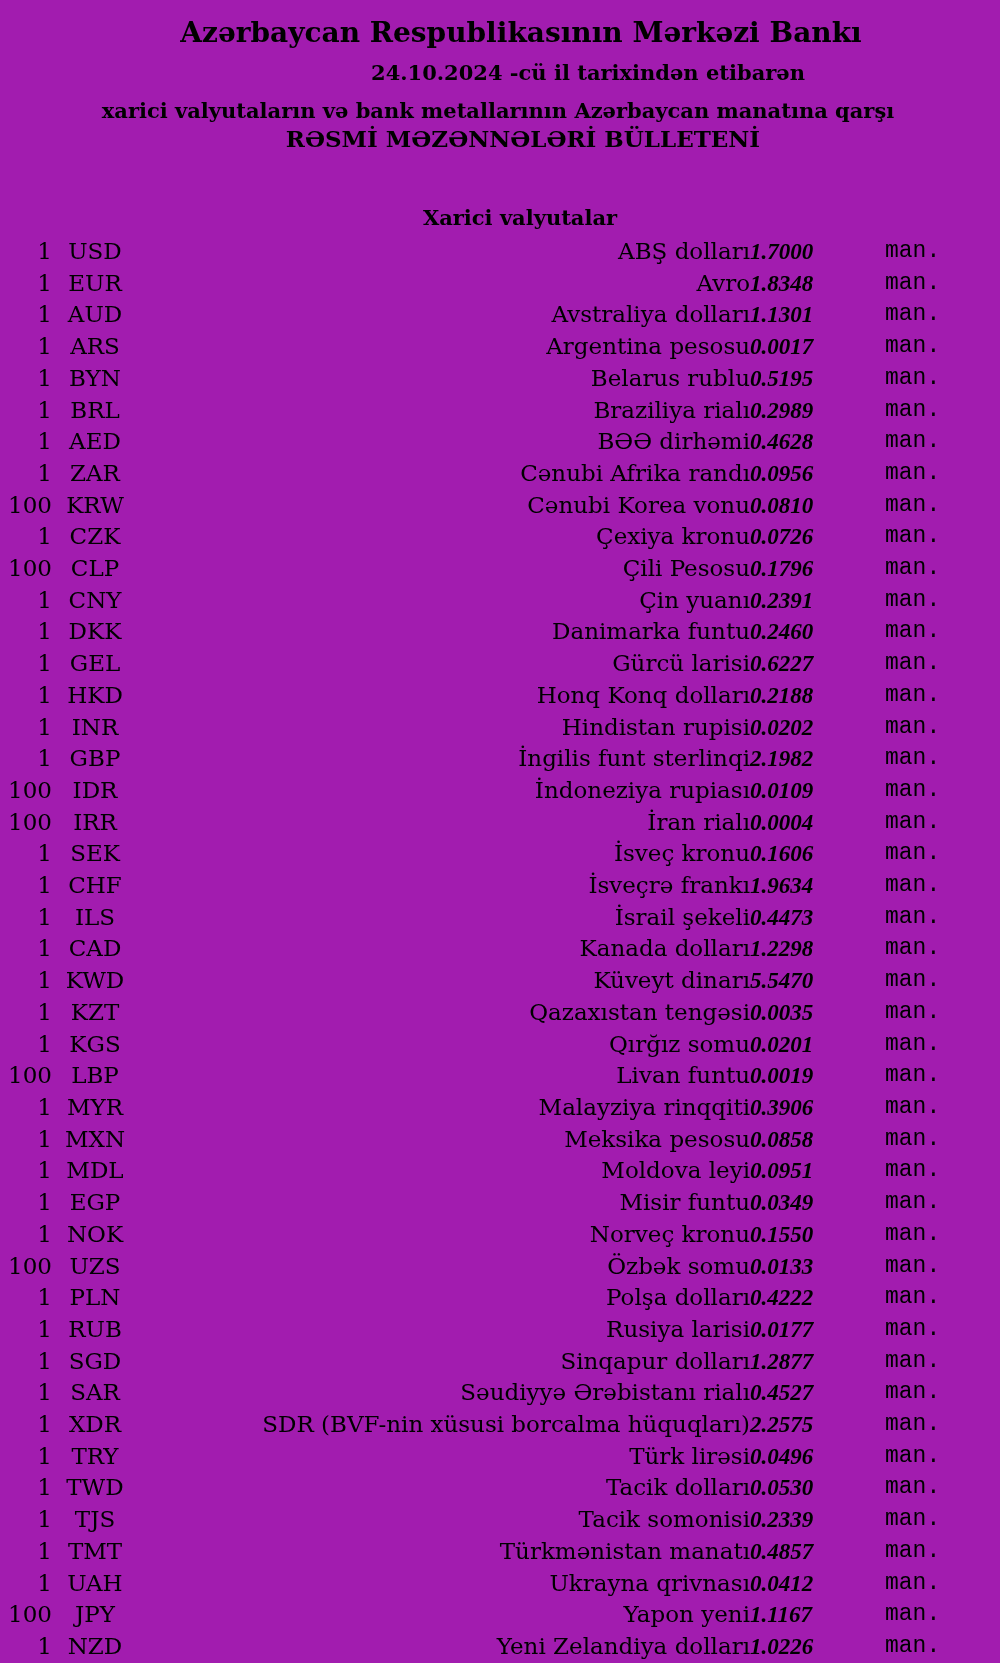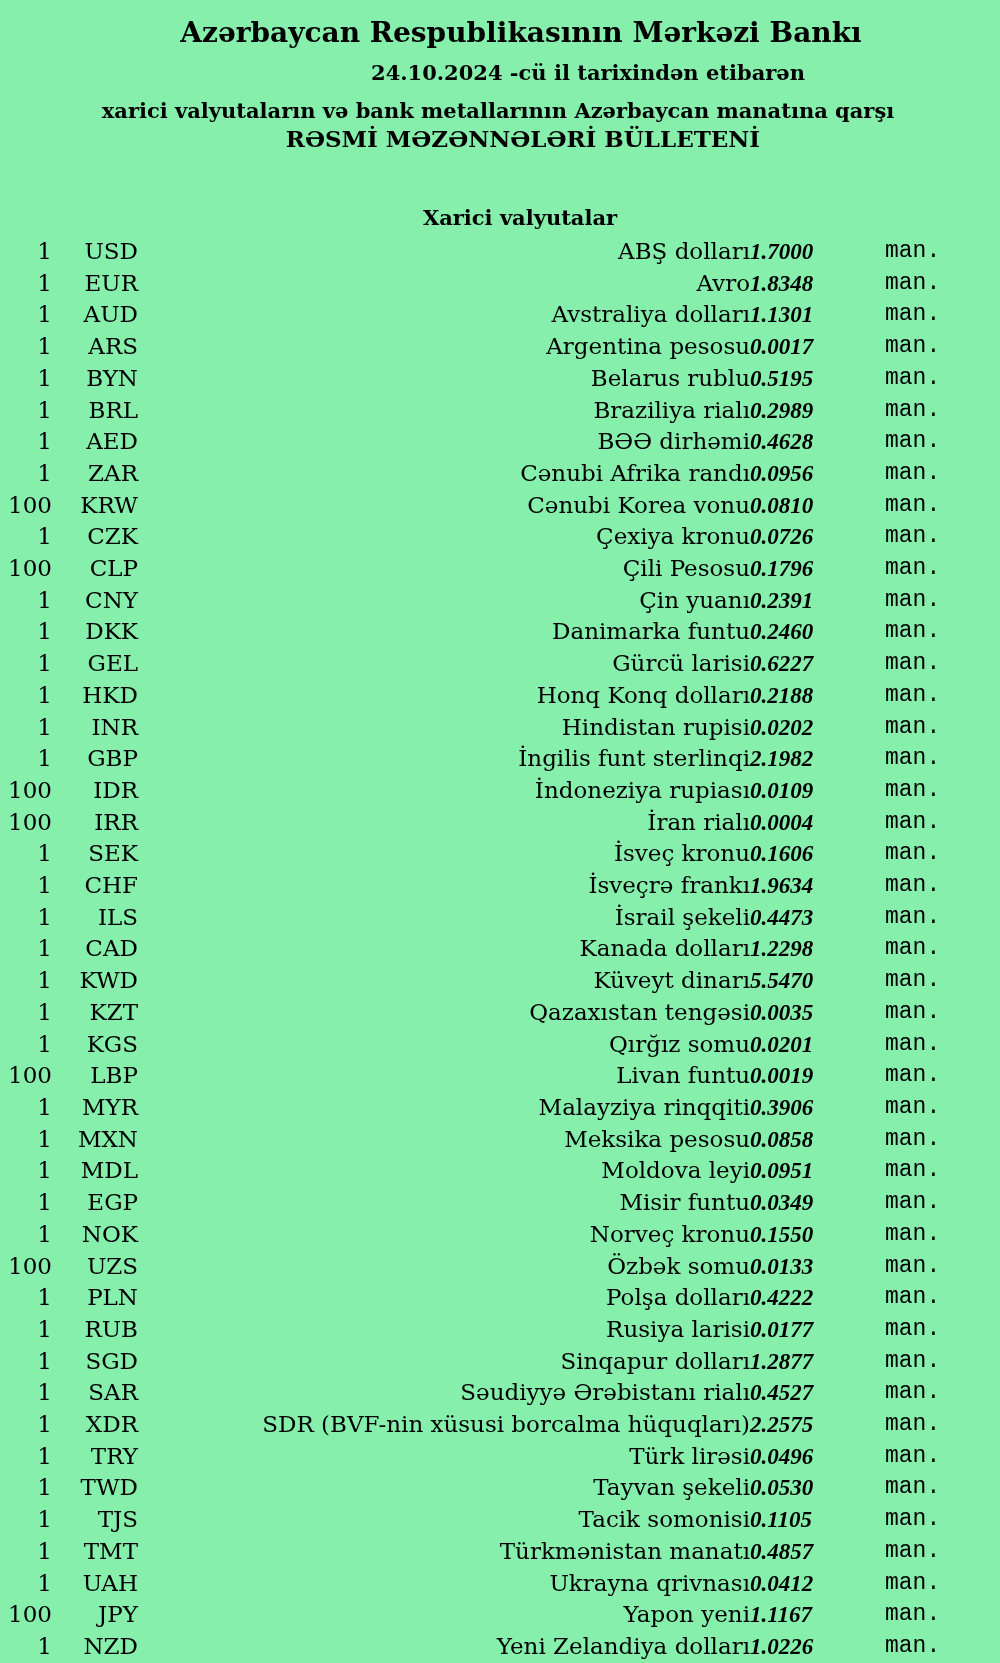--- a/index.html
+++ b/index.html
@@ -1,20 +1,20 @@
 <!DOCTYPE html>
 <html><head>
 <meta charset="utf-8">
 <style>
   html, body { margin: 0; padding: 0; background: #ffffff; }
   .page {
     position: relative;
     width: 1000px;
     height: 1663px;
-    background: #86efac;
+    background: #a21caf;
     color: #000000;
     overflow: hidden;
     font-family: "DejaVu Serif", "Liberation Serif", serif;
   }
   .hline {
     position: absolute;
     width: 1000px;
     text-align: center;
     white-space: nowrap;
     font-weight: bold;
@@ -36,21 +36,21 @@
   }
   table.rates td {
     padding: 0;
     height: 31.71px;
     line-height: 31.71px;
     white-space: nowrap;
     overflow: visible;
     font-size: 23px;
   }
   td.qty  { text-align: right; padding-right: 2px; }
-  td.code { text-align: right; }
+  td.code { text-align: center; }
   td.name { text-align: right; }
   td.rate {
     font-weight: bold;
     font-style: italic;
     font-family: "Liberation Serif", "DejaVu Serif", serif;
   }
   td.unit { text-align: left; padding-left: 20px; font-size: 22px; font-family: Liberation Mono, monospace; }
 </style>
 </head>
 <body>
@@ -340,29 +340,29 @@
         <tr>
           <td class="qty">1</td>
           <td class="code">TRY</td>
           <td class="name">Türk lirəsi</td>
           <td class="rate">0.0496</td>
           <td class="unit">man.</td>
         </tr>
         <tr>
           <td class="qty">1</td>
           <td class="code">TWD</td>
-          <td class="name">Tayvan şekeli</td>
+          <td class="name">Tacik dolları</td>
           <td class="rate">0.0530</td>
           <td class="unit">man.</td>
         </tr>
         <tr>
           <td class="qty">1</td>
           <td class="code">TJS</td>
           <td class="name">Tacik somonisi</td>
-          <td class="rate">0.1105</td>
+          <td class="rate">0.2339</td>
           <td class="unit">man.</td>
         </tr>
         <tr>
           <td class="qty">1</td>
           <td class="code">TMT</td>
           <td class="name">Türkmənistan manatı</td>
           <td class="rate">0.4857</td>
           <td class="unit">man.</td>
         </tr>
         <tr>

